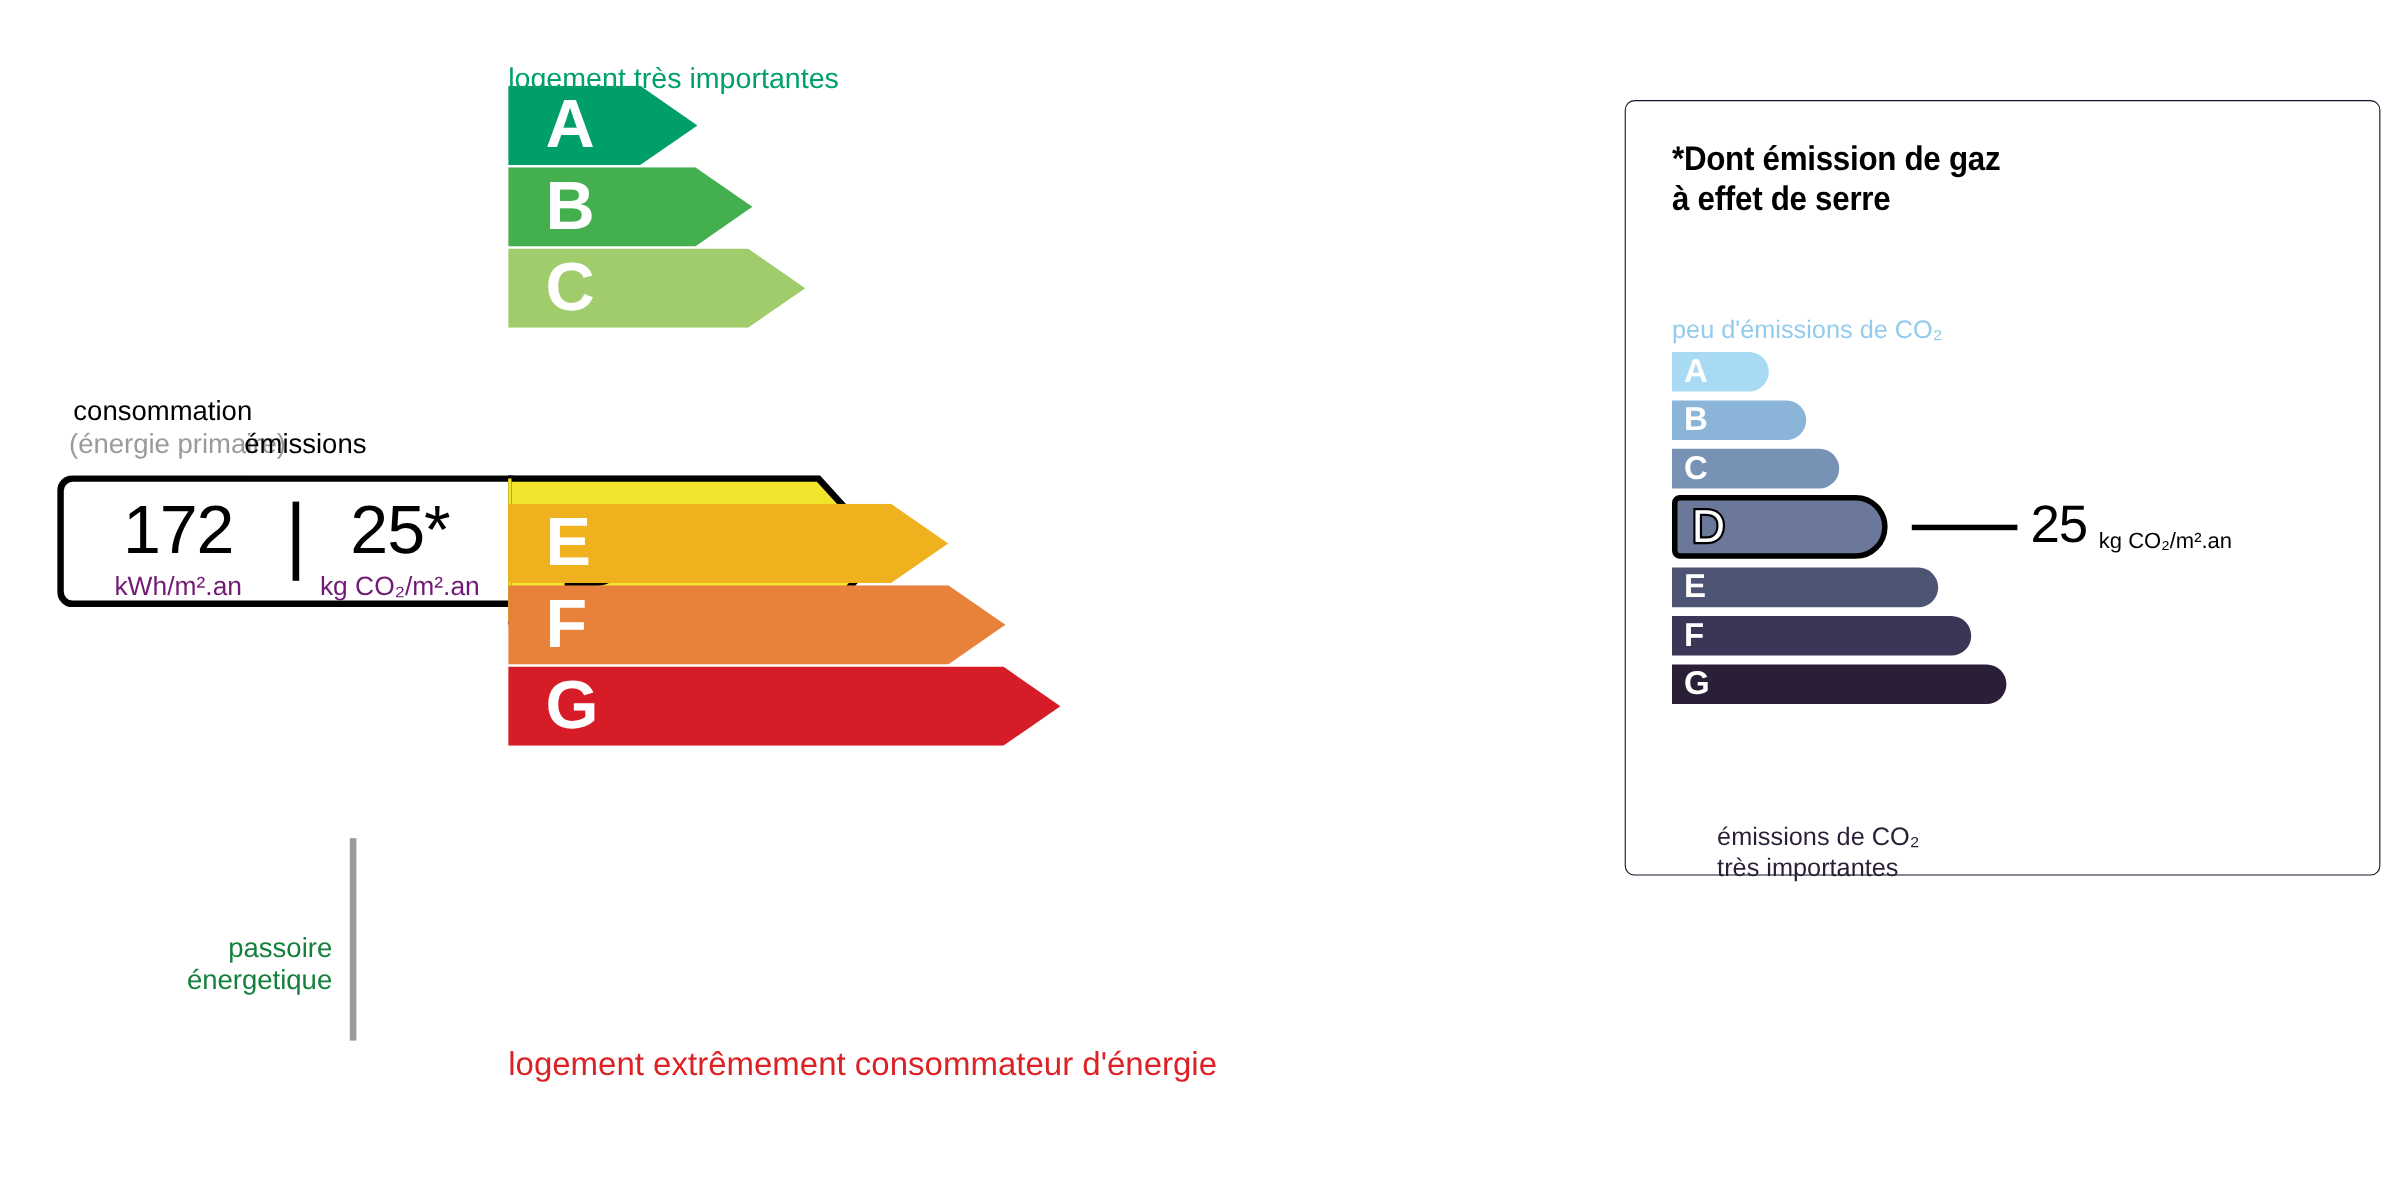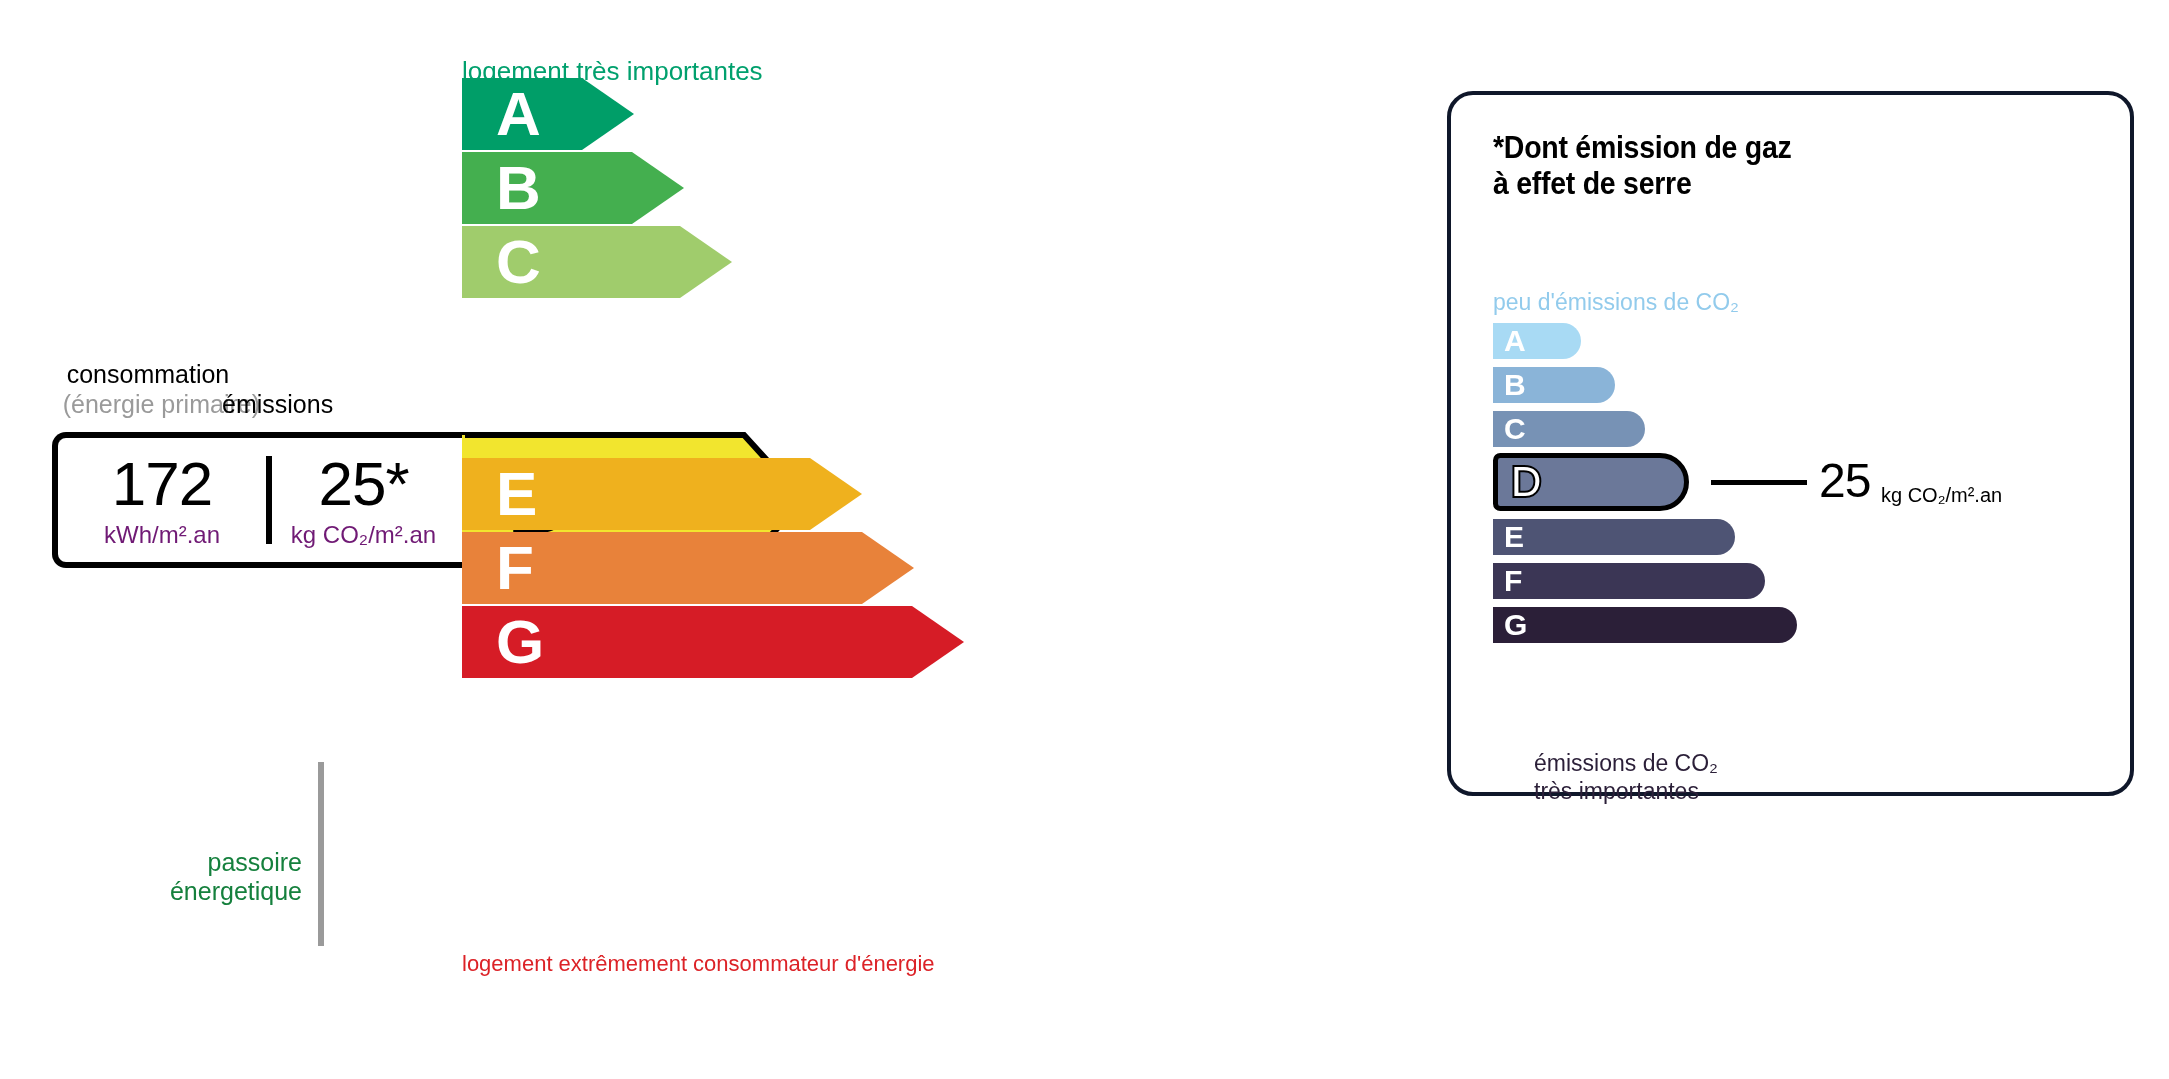--- a/index.html
+++ b/index.html
@@ -25,21 +25,21 @@
   .top-caption {
     position: absolute;
     left: 462px; top: 56px;
     font-size: 26px;
     color: #00A06D;
     white-space: nowrap;
   }
   .bottom-caption {
     position: absolute;
     left: 462px; top: 951px;
-    font-size: 22px;
+    font-size: 30px;
     color: #DC2227;
     white-space: nowrap;
   }
 
   .band {
     position: absolute;
     left: 462px;
   }
   .band svg { display: block; }
   .band-letter {
@@ -59,28 +59,28 @@
     position: absolute;
     left: 52px;
     top: 432px;
     width: 900px;
     height: 136px;
   }
   #value-box {
     position: absolute;
     left: 0; top: 0;
     width: 415px;
-    height: 136px;
+    height: 120px;
     box-sizing: border-box;
     border: 6px solid #000;
     border-right: none;
     border-radius: 14px 0 0 14px;
     background: #fff;
     display: flex;
-    align-items: center;
+    align-items: flex-end;
   }
   .value-cell {
     flex: 1 1 0;
     text-align: center;
     position: relative;
   }
   .value-cell.left  { flex: 0 0 208px; }
   .value-cell.right { flex: 0 0 195px; }
   .value-sep {
     position: absolute;
@@ -156,25 +156,25 @@
     width: 152px;
     text-align: right;
     font-size: 25px;
     color: #15803d;
     line-height: 1.15;
   }
 
   
   #co2-panel {
     position: absolute;
-    left: 1447px; top: 91px;
+    left: 1477px; top: 91px;
     width: 687px; height: 705px;
     box-sizing: border-box;
-    border: 4px solid #0f172a;
-    border-radius: 26px;
+    border: 1px solid #0f172a;
+    border-radius: 9px;
     background: #ffffff;
   }
   #co2-title {
     position: absolute;
     left: 42px; top: 35px;
     font-size: 31px;
     font-weight: bold;
     color: #000;
     line-height: 1.16;
     letter-spacing: -0.3px;

